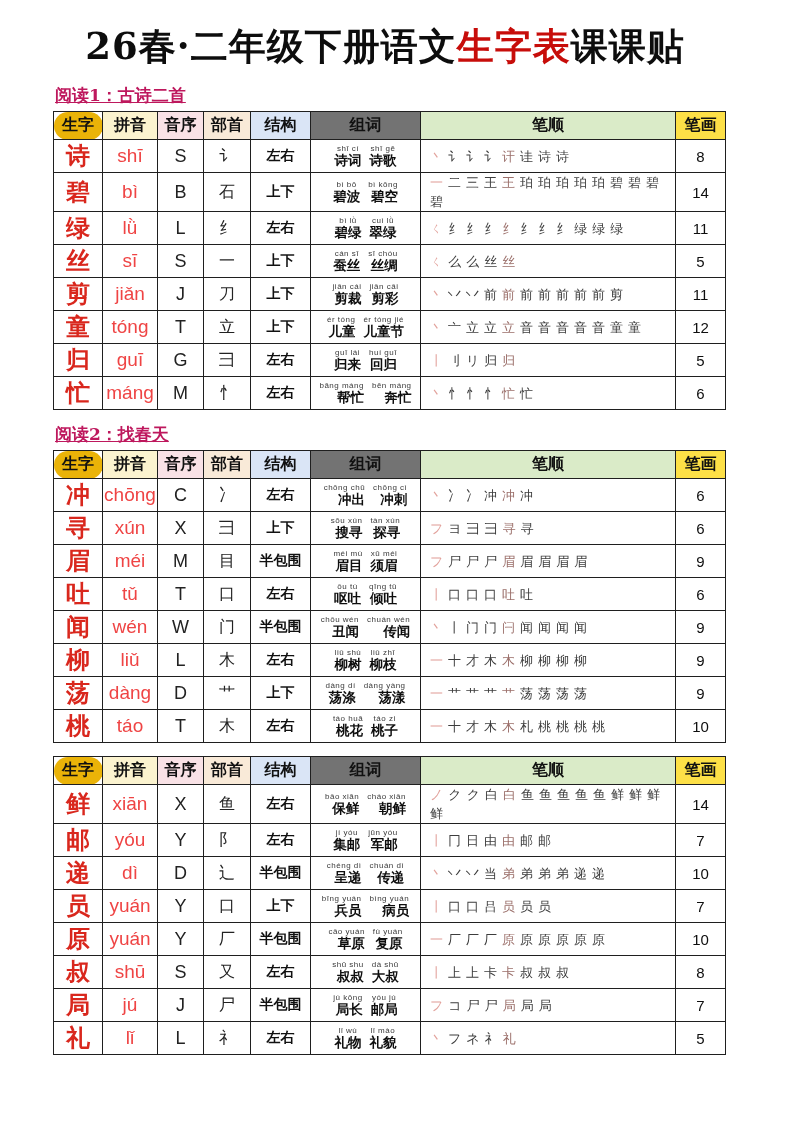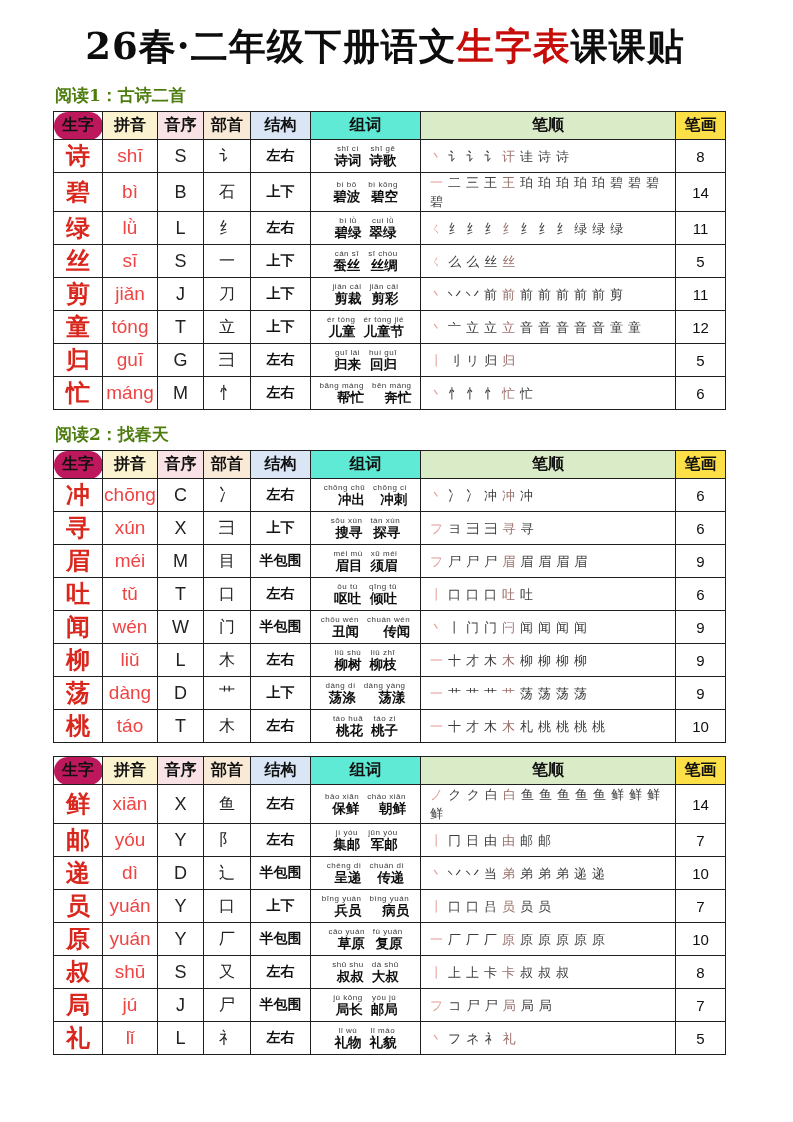--- a/index.html
+++ b/index.html
@@ -2,28 +2,28 @@
 <html><head>
 <meta charset="utf-8">
 <style>
   html,body{margin:0;padding:0;}
   body{width:793px;height:1122px;background:#ffffff;font-family:"Liberation Sans",sans-serif;color:#111;}
   .page{position:relative;box-sizing:border-box;padding:16px 4px 0 53px;}
   .title{width:680px;text-align:center;font-size:37px;font-weight:900;margin:6px 0 12px -8px;
          font-family:"DejaVu Serif","Liberation Serif",serif;color:#0d0d0d;letter-spacing:1px;white-space:nowrap;}
   .title .hl{color:#c70d0a;}
   .section{margin-bottom:13px;}
-  .section-label{color:#4d7c0f;font-weight:bold;font-size:17px;margin:0 0 4px 2px;
-                 font-family:"DejaVu Serif","Liberation Serif",serif;}
+  .section-label{color:#be185d;font-weight:bold;font-size:17px;margin:0 0 4px 2px;
+                 font-family:"DejaVu Serif","Liberation Serif",serif;text-decoration:underline;}
   table{border-collapse:collapse;table-layout:fixed;width:672px;background:#fff;}
   th,td{border:1.6px solid #1f1f1f;text-align:center;padding:0;overflow:hidden;}
   thead th{height:27px;font-size:16px;font-weight:bold;font-family:"DejaVu Serif","Liberation Serif",serif;}
   tbody td{height:30px;}
-  th.col1{background:#be185d;border-radius:14px;} th.col2{background:#fbf3cf;} th.col3{background:#f9e2e6;margin-top:19px;}
-  th.col4{background:#f9ead8;} th.col5{background:#dae5f6;} th.col6{background:#5eead4;}
+  th.col1{background:#eab308;border-radius:14px;} th.col2{background:#fbf3cf;} th.col3{background:#f9e2e6;margin-top:19px;}
+  th.col4{background:#f9ead8;} th.col5{background:#dae5f6;} th.col6{background:#737373;}
   th.col7{background:#daebc8;} th.col8{background:#fde047;}
   .cell-char{color:#d9271d;font-size:24px;font-weight:bold;font-family:"DejaVu Serif","Liberation Serif",serif;}
   .cell-pinyin{color:#ef4444;font-size:19px;}
   .cell-initial{font-size:18px;color:#222;}
   .cell-radical{font-size:16px;color:#222;font-family:"DejaVu Serif","Liberation Serif",serif;}
   .cell-structure{font-size:14px;font-weight:bold;font-family:"DejaVu Serif","Liberation Serif",serif;}
   .cell-words{vertical-align:middle;}
   .wg{display:inline-block;margin:0 4px;vertical-align:middle;}
   .wp{font-size:8px;color:#3a3a3a;line-height:1.15;white-space:nowrap;letter-spacing:0.5px;}
   .ww{font-size:13.5px;font-weight:bold;color:#0e0e0e;line-height:1.15;white-space:nowrap;

